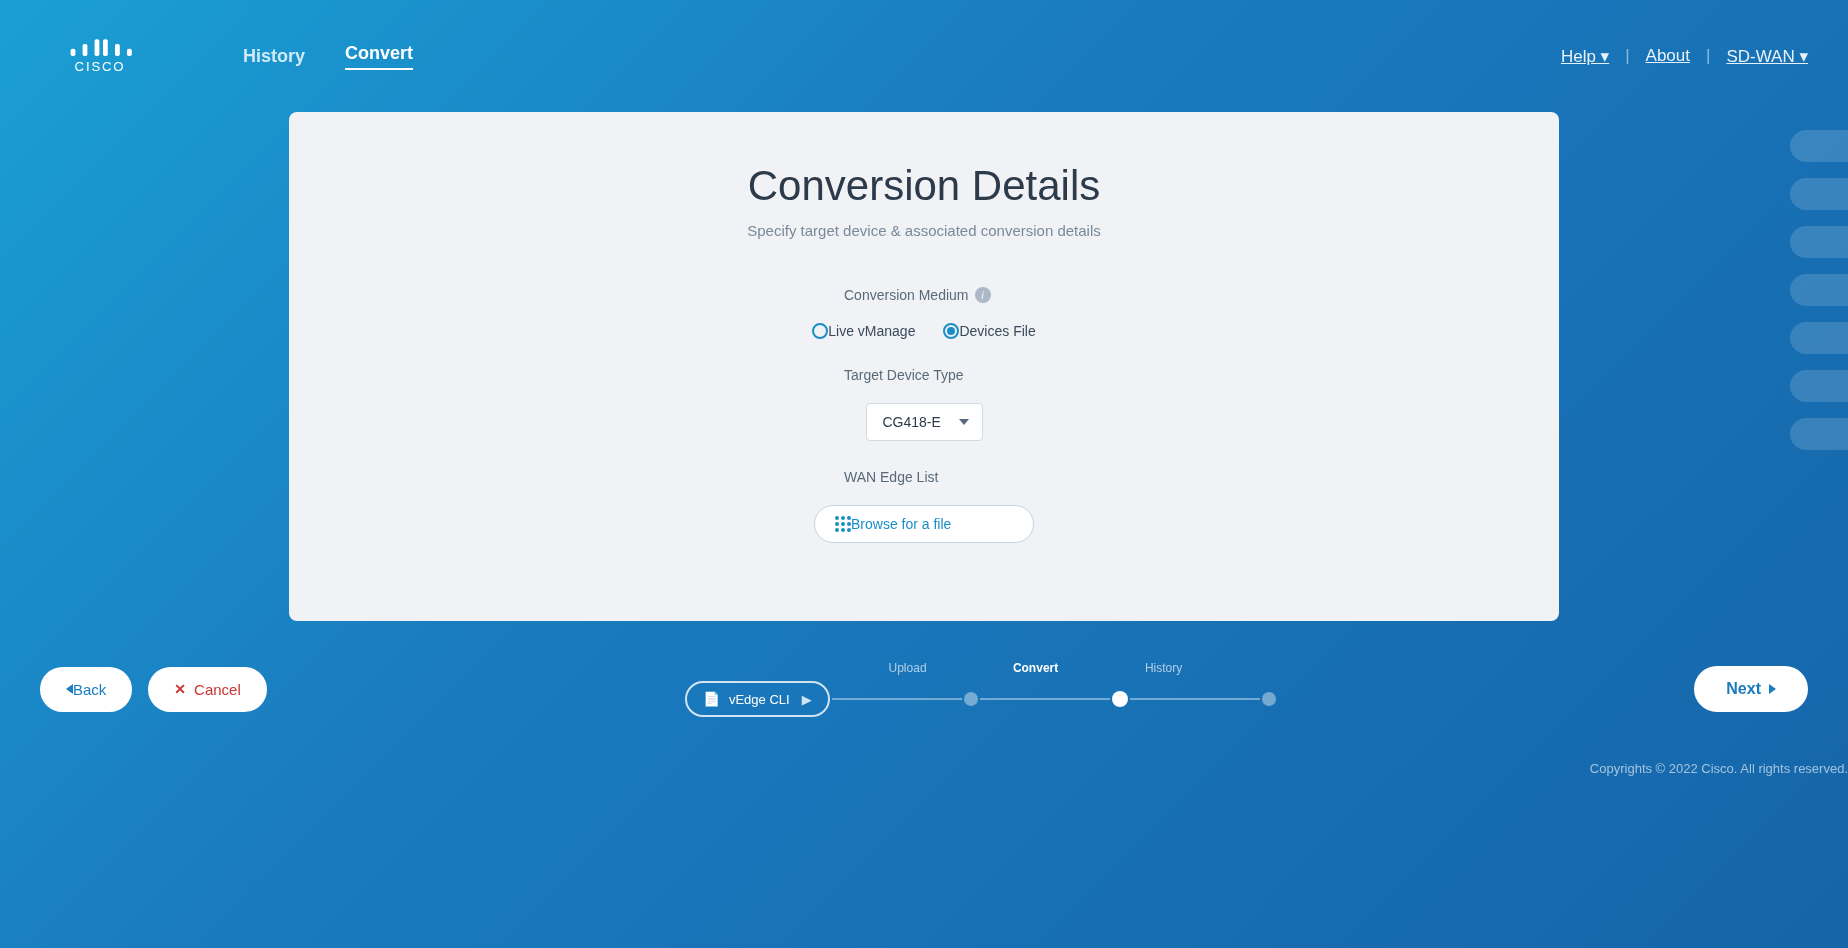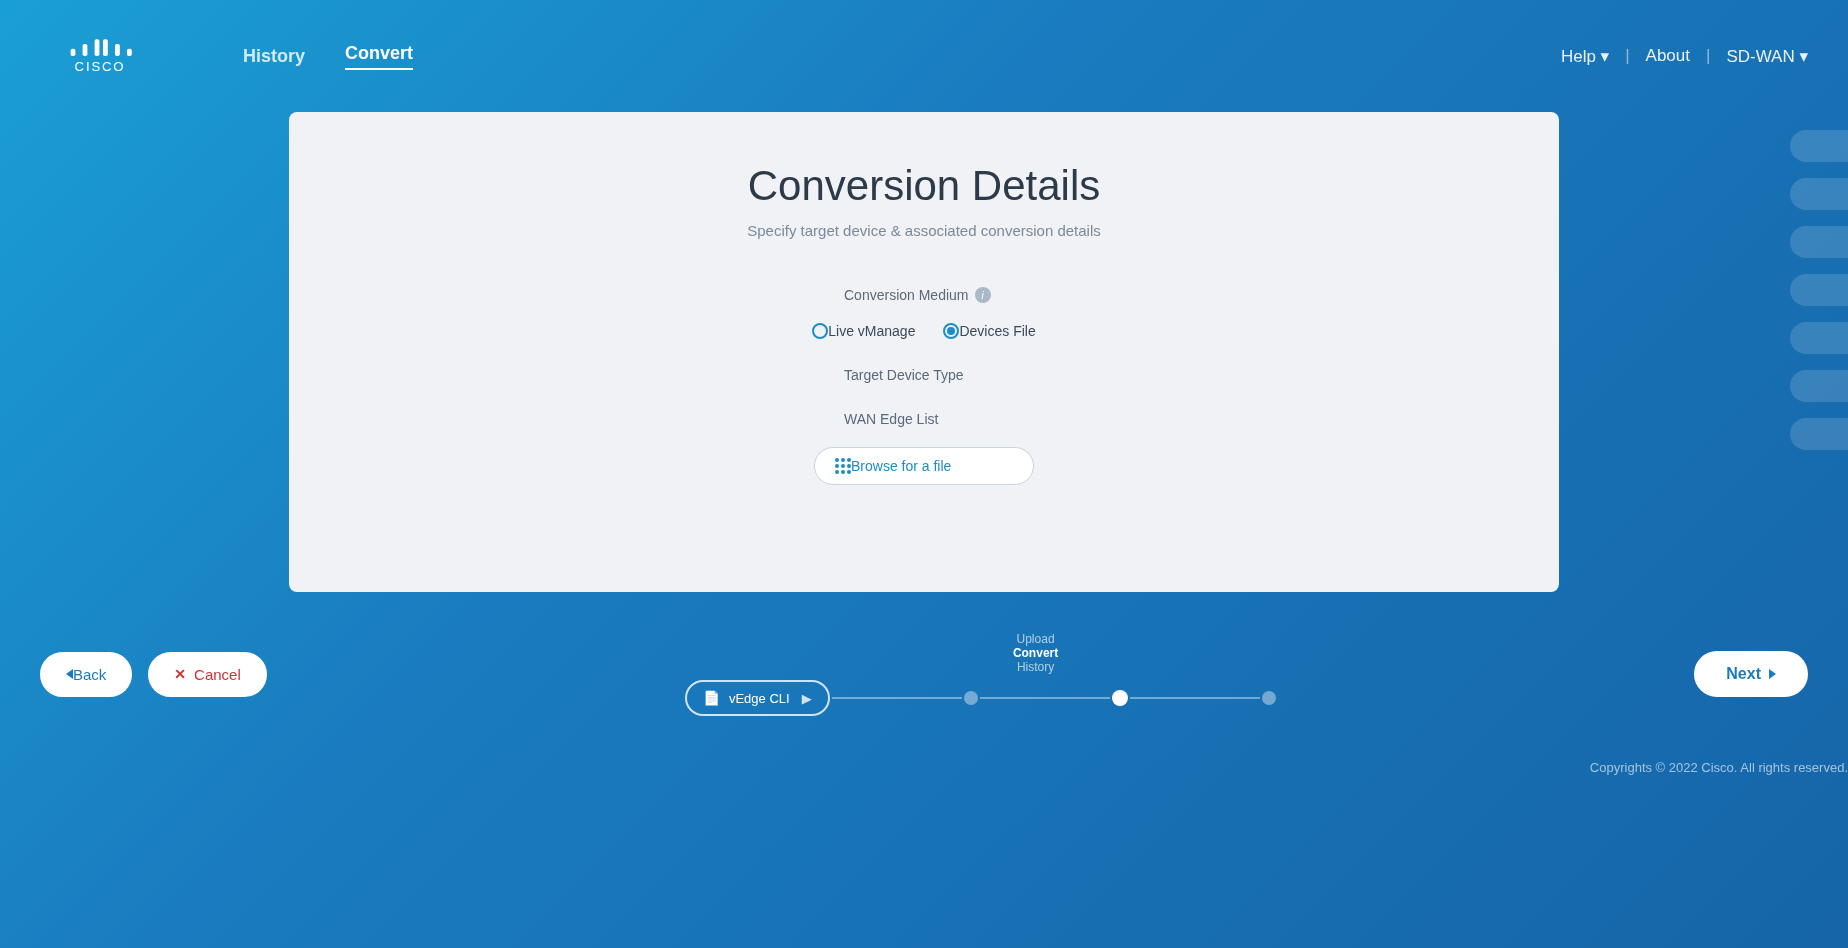--- a/index.html
+++ b/index.html
@@ -66,20 +66,21 @@
       border-bottom: 2px solid white;
       padding-bottom: 4px;
     }
     .navbar-right {
       margin-left: auto;
       display: flex;
       align-items: center;
       gap: 8px;
       color: rgba(255,255,255,0.9);
       font-size: 17px;
+      text-decoration: underline;
     }
     .navbar-right-item {
       cursor: pointer;
       color: rgba(255,255,255,0.9);
       font-size: 17px;
     }
     .navbar-separator {
       color: rgba(255,255,255,0.5);
       margin: 0 8px;
     }
@@ -365,21 +366,20 @@
       flex-direction: column;
       align-items: center;
       gap: 6px;
     }
 
     .step-labels-row {
       display: flex;
       align-items: flex-start;
       gap: 0;
       margin-left: 110px;
-      flex-direction: column;
     }
 
     .step-label {
       font-size: 12px;
       color: rgba(255,255,255,0.65);
       width: 128px;
       text-align: center;
     }
     .step-label.active {
       color: white;
@@ -458,20 +458,29 @@
           </label>
           <label class="radio-label">
             <input type="radio" class="radio-input checked" name="conversion_medium" checked="" style="">
             <span>Devices File</span>
           </label>
         </div>
       </div>
 
       <div class="form-row">
         <label class="form-label">Target Device Type</label>
+        <div class="select-wrapper">
+          <select class="form-select">
+            <option value="CG418-E">CG418-E</option>
+            <option value="ISR4K">ISR4K</option>
+            <option value="ASR1K">ASR1K</option>
+            <option value="vEdge">vEdge</option>
+          </select>
+          <div class="select-arrow"></div>
+        </div>
       </div>
 
       <div class="form-row">
         <label class="form-label">WAN Edge List</label>
         <button class="browse-btn">
           <div class="browse-grid-icon">
             <span></span>
               <span></span>
               <span></span>
             <span></span>

